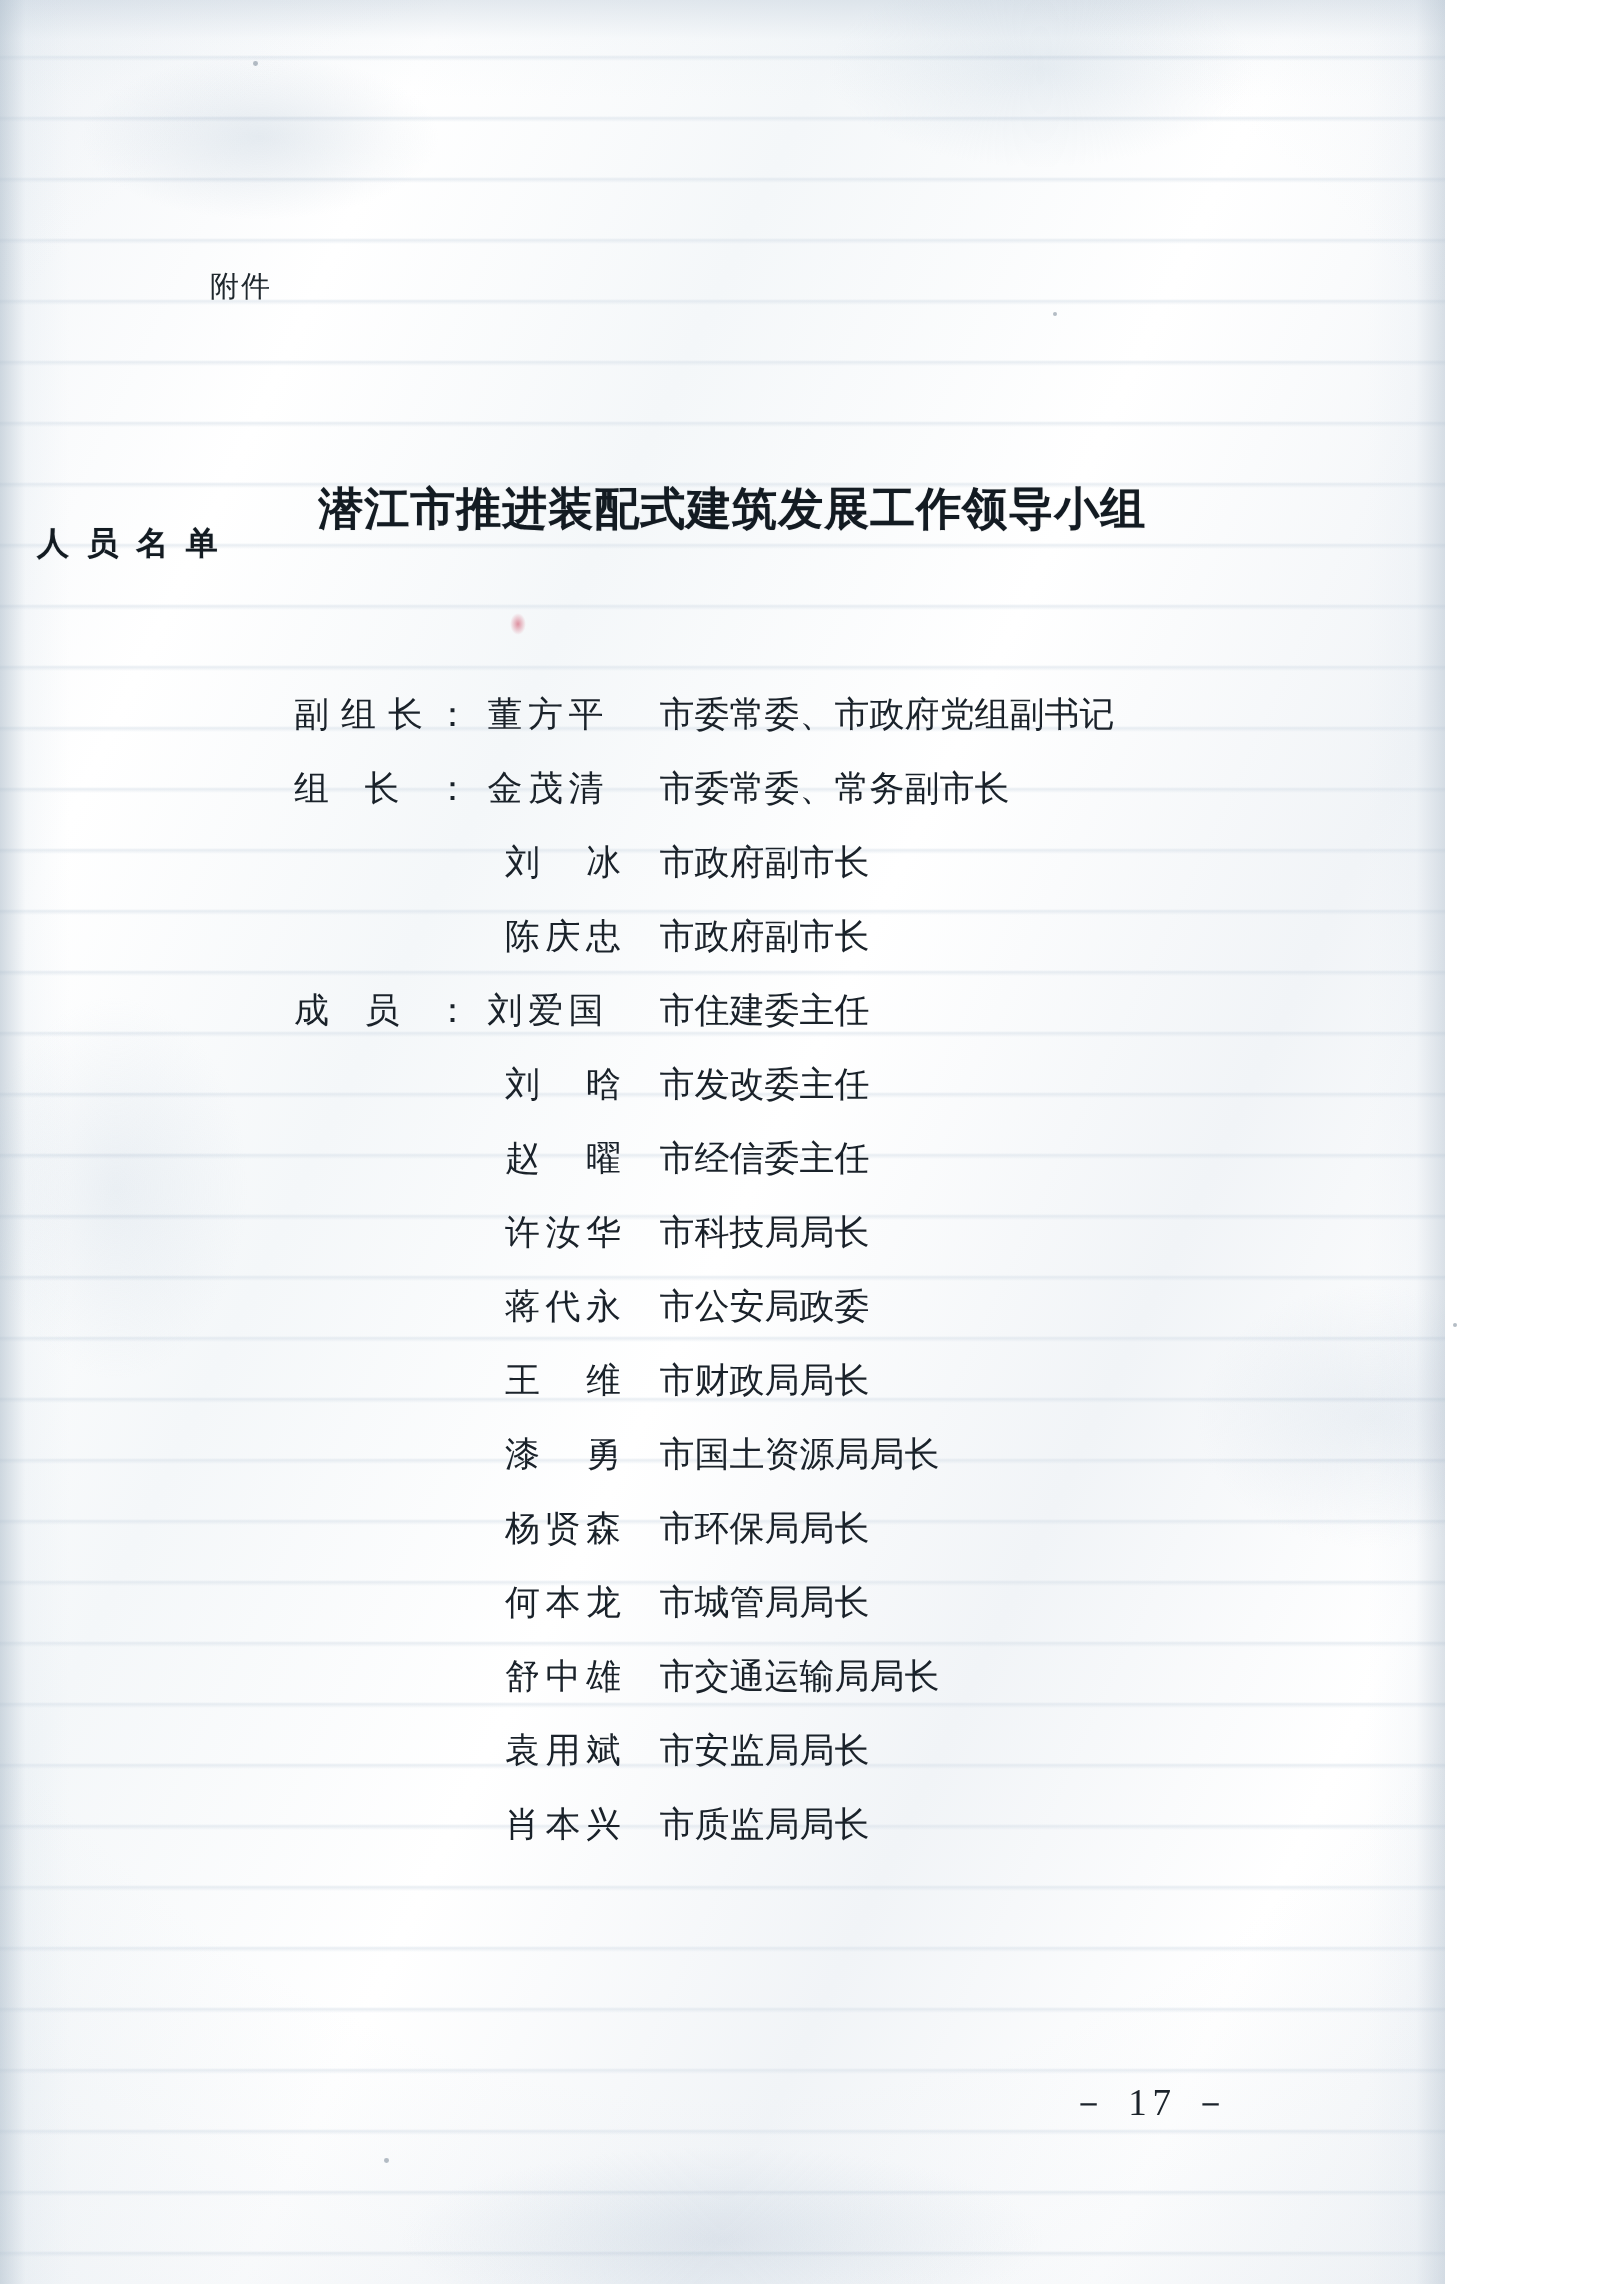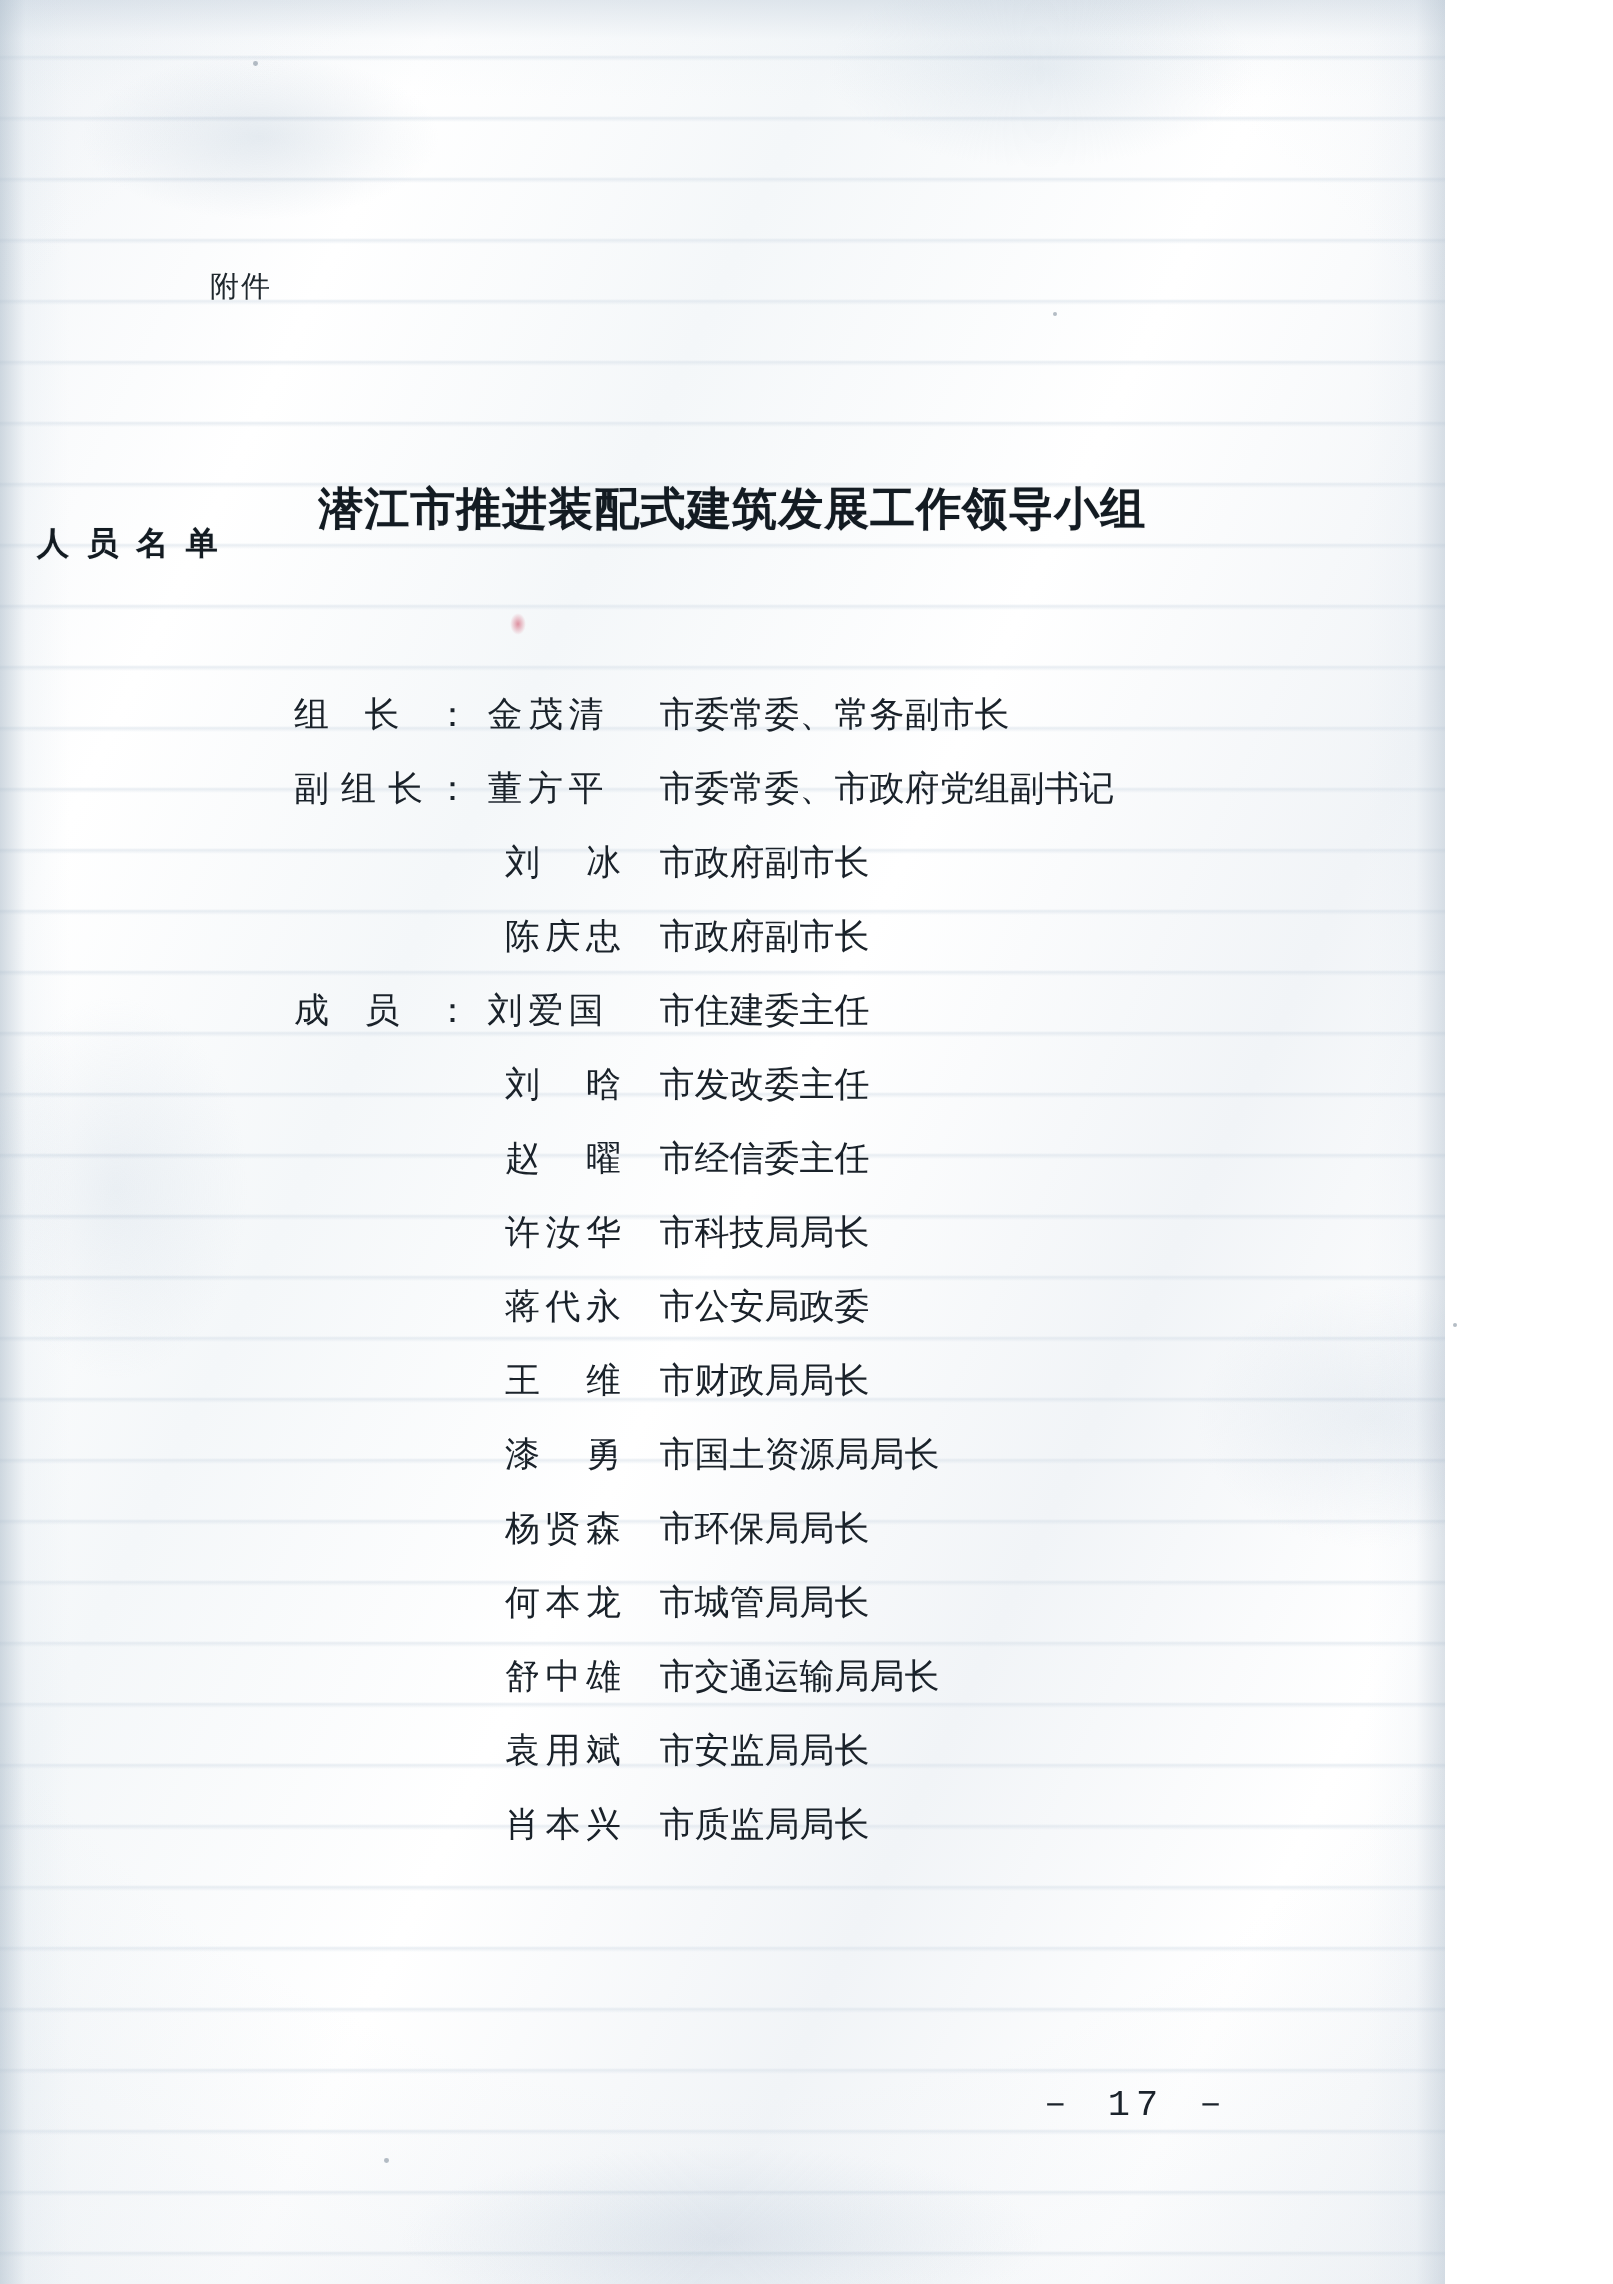--- a/index.html
+++ b/index.html
@@ -173,21 +173,21 @@
     padding-left: 17.6px;
     white-space: nowrap;
   }
   .row.indent .name { padding-left: 35px; }
 
   
   .page-number {
     position: absolute;
     right: 210px;
     bottom: 157px;
-    font-family: Liberation Mono, monospace;
+    font-family: Liberation Serif, serif;
     font-size: 37px;
     color: #1b232b;
     letter-spacing: 5.9px;
   }
 
   
   .speck {
     position: absolute;
     background: rgba(120,135,150,0.55);
     border-radius: 50%;
@@ -211,31 +211,31 @@
 
     <div class="attach-label">附件</div>
 
     <div class="doc-title">潜江市推进装配式建筑发展工作领导小组</div>
 
     <div class="doc-title-2">人员名单</div>
 
     <div class="roster" id="roster">
         <div class="row">
           <div class="role">
+            <span class="rtxt">副组长：</span>
+          </div>
+          <div class="name"><span class="ntxt">董方平</span></div>
+          <div class="title-col">市委常委、市政府党组副书记</div>
+        </div>
+        <div class="row">
+          <div class="role">
             <span class="rtxt">组长：</span>
           </div>
           <div class="name"><span class="ntxt">金茂清</span></div>
           <div class="title-col">市委常委、常务副市长</div>
-        </div>
-        <div class="row">
-          <div class="role">
-            <span class="rtxt">副组长：</span>
-          </div>
-          <div class="name"><span class="ntxt">董方平</span></div>
-          <div class="title-col">市委常委、市政府党组副书记</div>
         </div>
         <div class="row indent">
           <div class="role empty">
             <span class="rtxt"></span>
           </div>
           <div class="name"><span class="ntxt">刘 冰</span></div>
           <div class="title-col">市政府副市长</div>
         </div>
         <div class="row indent">
           <div class="role empty">

